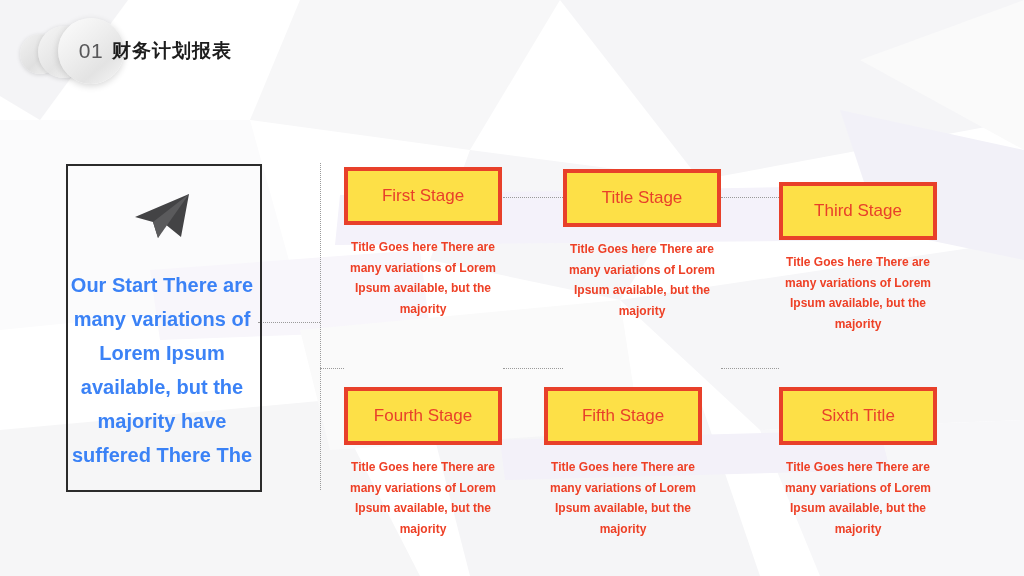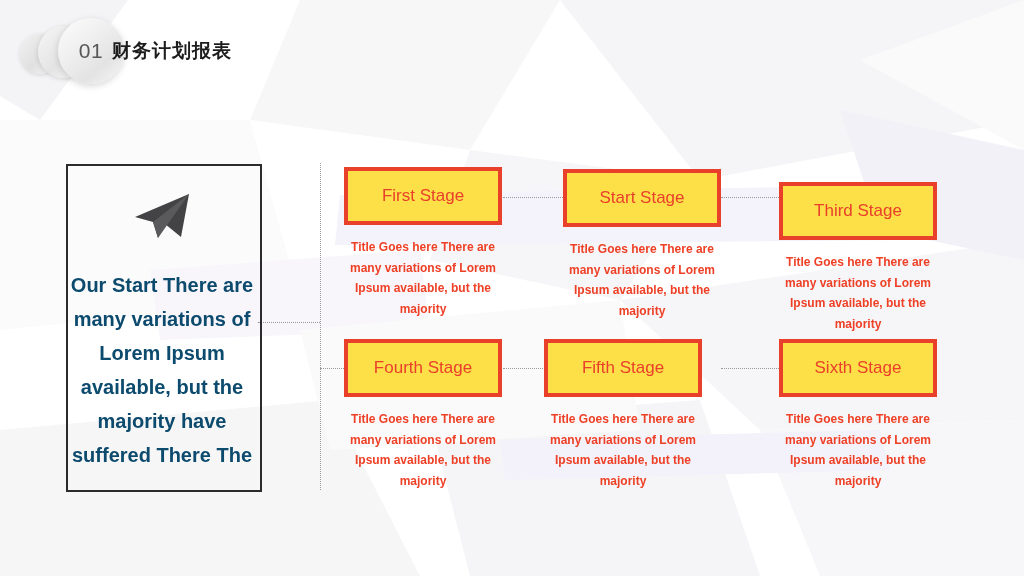--- a/index.html
+++ b/index.html
@@ -104,21 +104,21 @@
   }
   #start-text {
     position: absolute;
     left: 62px;
     top: 268px;
     width: 200px;
     text-align: center;
     font-size: 20px;
     line-height: 34px;
     font-weight: bold;
-    color: #0c4a6e;
+    color: #3b82f6;
     z-index: 4;
   }
 
   
   .dotted-v {
     position: absolute;
     width: 0;
     border-left: 1px dotted #9a9a9a;
     z-index: 2;
   }
@@ -163,21 +163,21 @@
 
   
   #stage-1 { left: 344px; top: 167px; }
   #stage-2 { left: 563px; top: 169px; }
   #stage-3 { left: 779px; top: 166px; margin-top: 16px; }
   #stage-4 { left: 344px; top: 339px; }
   #stage-5 { left: 544px; top: 339px; }
   #stage-6 { left: 779px; top: 339px; }
 
   
-  #stage-4, #stage-5, #stage-6 { z-index: 6; }
+  #stage-4, #stage-5, #stage-6 { z-index: 6; margin-top: 48px; }
 </style>
 </head>
 <body>
 
 <svg id="bg-layer" viewBox="0 0 1024 576" preserveAspectRatio="none">
   <rect x="0" y="0" width="1024" height="576" fill="#ffffff"></rect>
   <polygon points="0,0 128,0 40,120 0,96" fill="#f4f4f6"></polygon>
   <polygon points="300,0 560,0 470,150 250,120" fill="#f7f7f8"></polygon>
   <polygon points="560,0 1024,0 1024,120 700,180" fill="#f5f5f7"></polygon>
   <polygon points="1024,0 1024,150 860,60" fill="#fafafa"></polygon>
@@ -224,21 +224,21 @@
 
 <div class="stage" id="stage-1">
   <div class="stage-box">
     <span class="stage-title">First Stage</span>
   </div>
   <div class="stage-body">Title Goes here There are many variations of Lorem Ipsum available, but the majority</div>
 </div>
 
 <div class="stage" id="stage-2">
   <div class="stage-box">
-    <span class="stage-title">Start Stage</span>
+    <span class="stage-title">Title Stage</span>
   </div>
   <div class="stage-body">Title Goes here There are many variations of Lorem Ipsum available, but the majority</div>
 </div>
 
 <div class="stage" id="stage-3">
   <div class="stage-box">
     <span class="stage-title">Third Stage</span>
   </div>
   <div class="stage-body">Title Goes here There are many variations of Lorem Ipsum available, but the majority</div>
 </div>
@@ -252,16 +252,16 @@
 
 <div class="stage" id="stage-5">
   <div class="stage-box">
     <span class="stage-title">Fifth Stage</span>
   </div>
   <div class="stage-body">Title Goes here There are many variations of Lorem Ipsum available, but the majority</div>
 </div>
 
 <div class="stage" id="stage-6">
   <div class="stage-box">
-    <span class="stage-title">Sixth Stage</span>
+    <span class="stage-title">Sixth Title</span>
   </div>
   <div class="stage-body">Title Goes here There are many variations of Lorem Ipsum available, but the majority</div>
 </div>
 
 </body></html>

